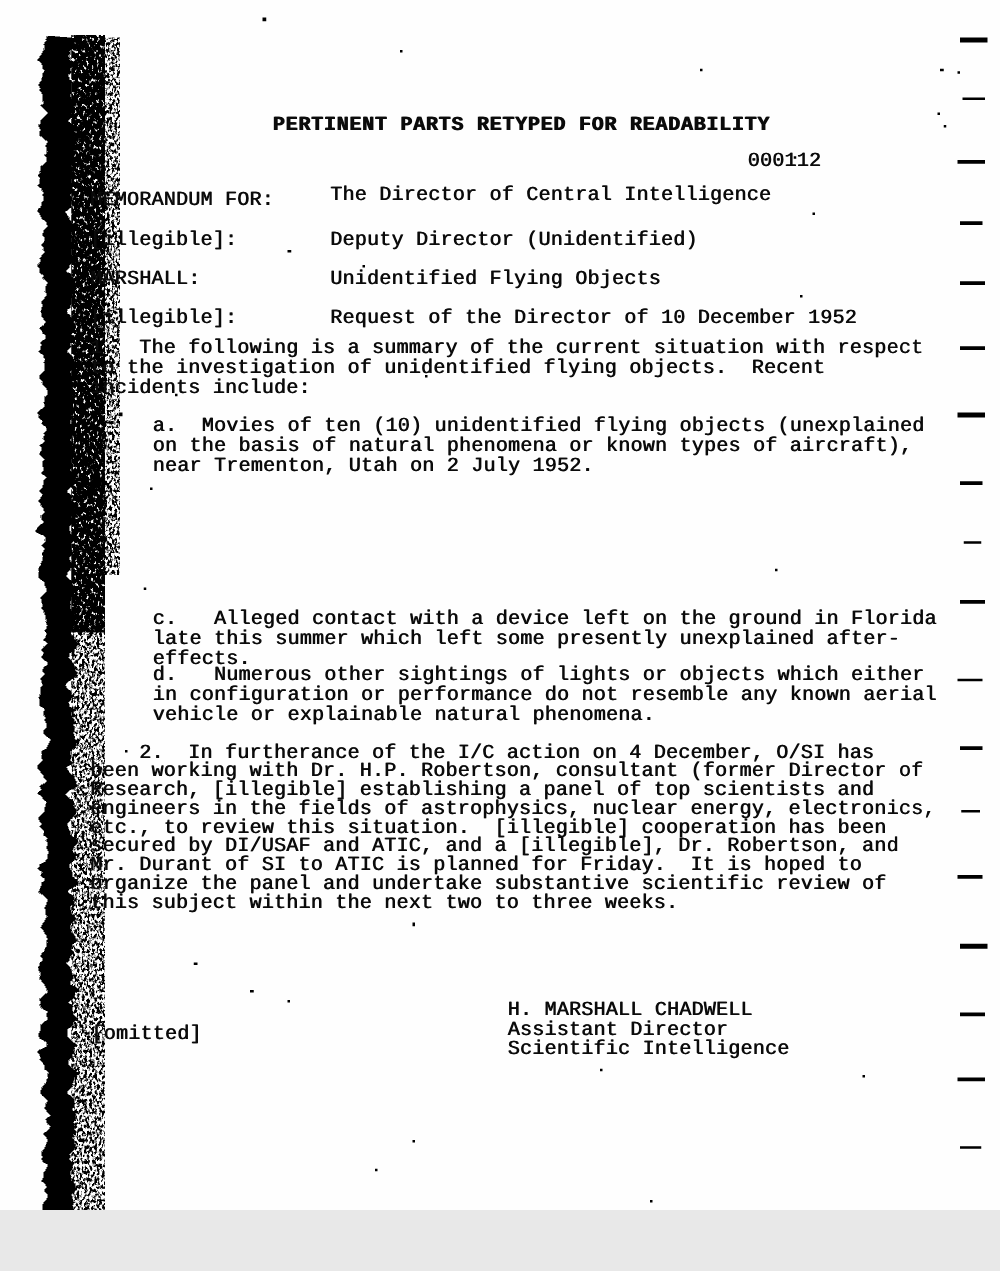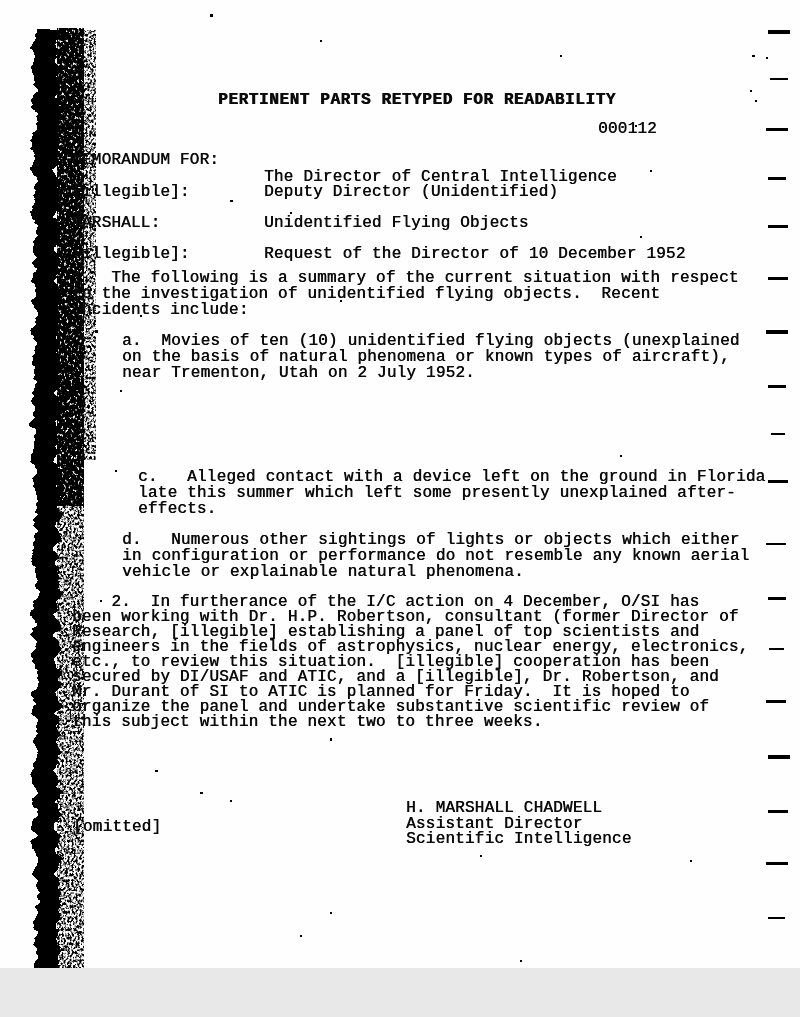--- a/index.html
+++ b/index.html
@@ -70,42 +70,42 @@
     <rect x="57" y="500" width="27" height="485" fill="#000" filter="url(#speckleSparse)"></rect>
     <rect x="82" y="30" width="14" height="430" fill="#000" filter="url(#speckleSparse)"></rect>
   </svg>
 
   <div class="txt title-line" style="top:92px; left:218px;">PERTINENT PARTS RETYPED FOR READABILITY</div>
 
   <div class="txt" style="top:121px; left:598px;">000112</div>
 
   <div>
     <div class="txt" style="top:152px; left:72px;">MEMORANDUM FOR:</div>
-    <div class="txt" style="top:169px; left:264px;">The Director of Central Intelligence</div>
+    <div class="txt" style="top:148px; left:264px;">The Director of Central Intelligence</div>
 
     <div class="txt" style="top:184px; left:72px;">[illegible]:</div>
     <div class="txt" style="top:184px; left:264px;">Deputy Director (Unidentified)</div>
 
     <div class="txt" style="top:215px; left:72px;">MARSHALL:</div>
     <div class="txt" style="top:215px; left:264px;">Unidentified Flying Objects</div>
 
     <div class="txt" style="top:246px; left:72px;">[illegible]:</div>
     <div class="txt" style="top:246px; left:264px;">Request of the Director of 10 December 1952</div>
   </div>
 
   <div class="txt" style="top:270px; left:72px;">1.  The following is a summary of the current situation with respect
 to the investigation of unidentified flying objects.  Recent
 incidents include:</div>
 
   <div class="txt" style="top:333px; left:122px;">a.  Movies of ten (10) unidentified flying objects (unexplained
 on the basis of natural phenomena or known types of aircraft),
 near Trementon, Utah on 2 July 1952.</div>
 
 
-  <div class="txt" style="top:469px; left:122px;margin-left:16px;">c.   Alleged contact with a device left on the ground in Florida
+  <div class="txt" style="top:487px; left:122px;">c.   Alleged contact with a device left on the ground in Florida
 late this summer which left some presently unexplained after-
 effects.</div>
 
   <div class="txt" style="top:532px; left:122px;">d.   Numerous other sightings of lights or objects which either
 in configuration or performance do not resemble any known aerial
 vehicle or explainable natural phenomena.</div>
 
   <div class="txt para2" style="top:595px; left:72px;">    2.  In furtherance of the I/C action on 4 December, O/SI has
 been working with Dr. H.P. Robertson, consultant (former Director of
 Research, [illegible] establishing a panel of top scientists and

